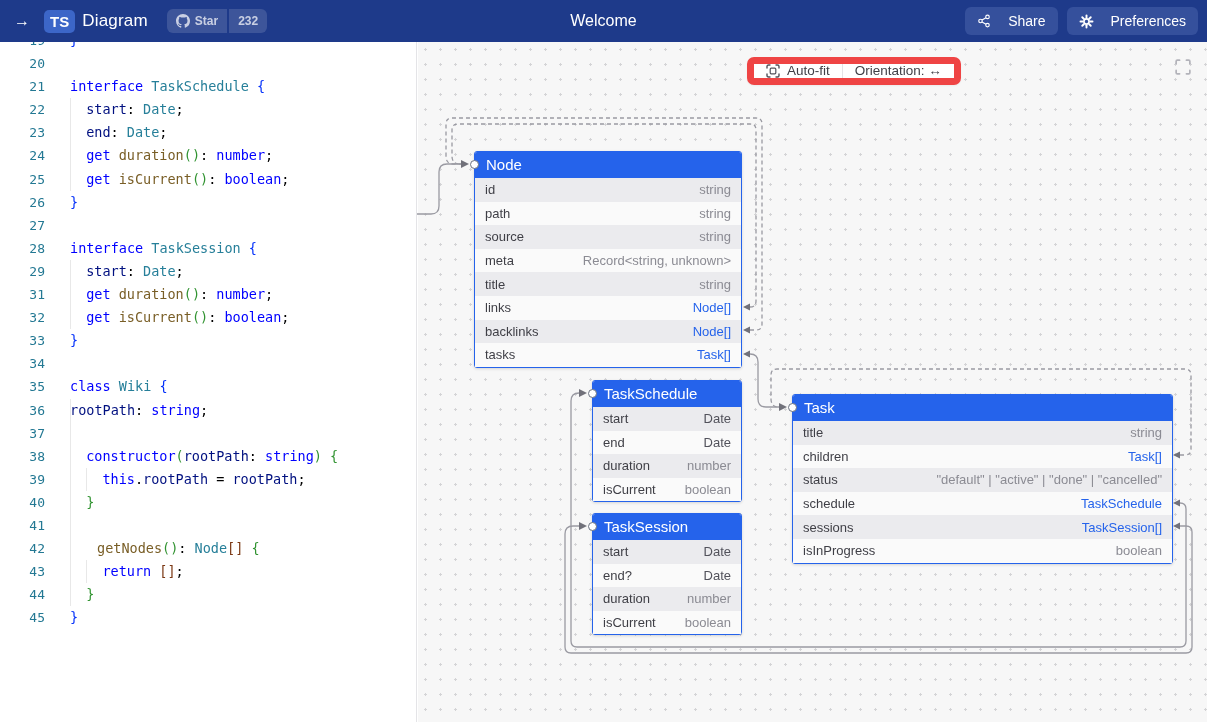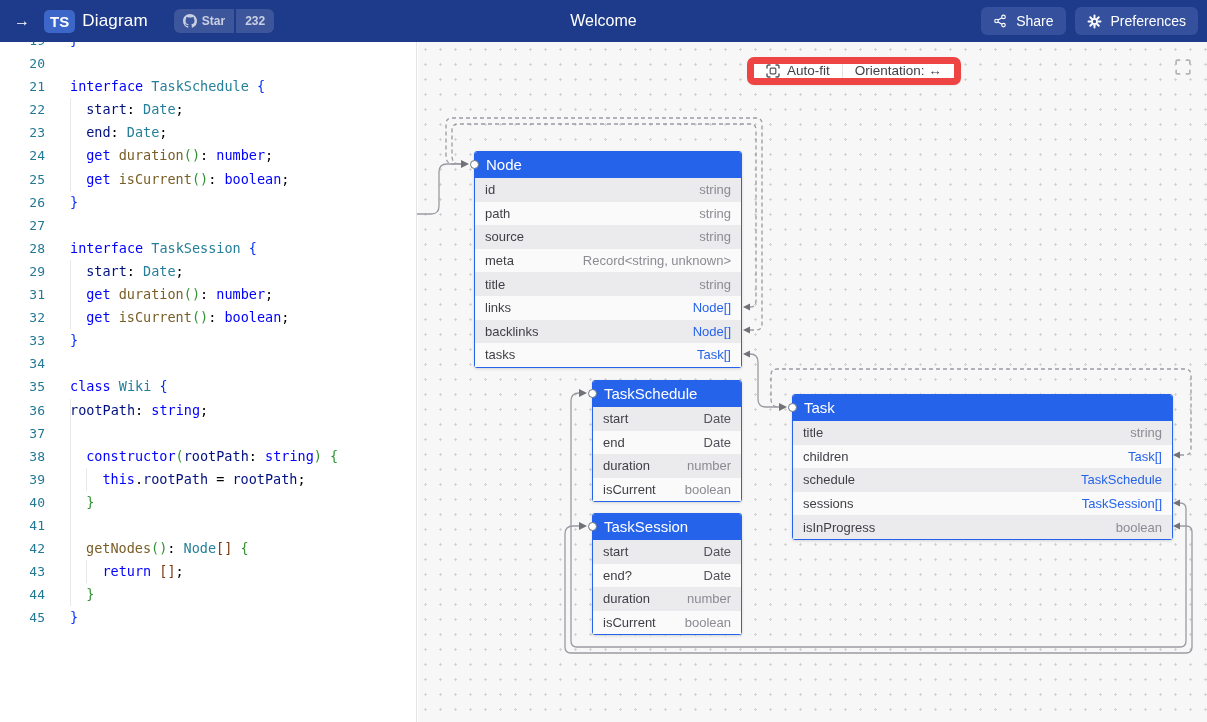--- a/index.html
+++ b/index.html
@@ -5,26 +5,26 @@
   * { margin:0; padding:0; box-sizing:border-box; }
   html,body { width:1207px; height:722px; overflow:hidden; font-family:"Liberation Sans", sans-serif; background:#fff; }
 
   
   .navbar { position:absolute; left:0; top:0; width:1207px; height:42px; background:#1e3a8a; display:flex; align-items:center; z-index:50; }
   .nav-left { display:flex; align-items:center; gap:10px; padding-left:14px; }
   .nav-arrow { color:#fff; font-size:16px; width:20px; }
   .logo-wrap { display:flex; align-items:center; gap:7px; }
   .ts-badge { background:#3c66c8; color:#fff; font-weight:bold; font-size:15px; padding:3px 6px; border-radius:5px; }
   .logo-text { color:#fff; font-weight:normal; font-size:17px; letter-spacing:.2px; }
-  .gh-badge { margin-left:16px; display:flex; align-items:center; border-radius:6px; overflow:hidden; font-size:12px; font-weight:bold; color:rgba(255,255,255,.72); }
+  .gh-badge { margin-left:9px; display:flex; align-items:center; border-radius:6px; overflow:hidden; font-size:12px; font-weight:bold; color:rgba(255,255,255,.72); }
   .gh-star { display:flex; align-items:center; gap:5px; background:rgba(255,255,255,.14); padding:5px 9px; }
   .gh-count { background:rgba(255,255,255,.14); padding:5px 9px; margin-left:2px; }
   .nav-title { position:absolute; left:0; right:0; text-align:center; color:#fff; font-size:16px; font-weight:500; pointer-events:none; }
   .nav-right { margin-left:auto; display:flex; gap:9px; padding-right:9px; z-index:2; }
-  .nav-btn { display:flex; align-items:center; gap:9px; background:#35509c; border:none; color:#fff; font-size:14px; font-family:inherit; padding:6px 12px; border-radius:6px; cursor:pointer; }
+  .nav-btn { display:flex; align-items:center; gap:17px; background:#35509c; border:none; color:#fff; font-size:14px; font-family:inherit; padding:6px 12px; border-radius:6px; cursor:pointer; }
 
   
   .editor { position:absolute; left:0; top:42px; width:417px; height:680px; background:#fff; overflow:hidden; border-right:1px solid #e4e4e7; }
   .code-lines { position:absolute; left:0; top:-13px; right:0; font-family:"DejaVu Sans Mono","Liberation Mono",monospace; font-size:13.5px; }
   .code-line { position:relative; height:23.1px; line-height:23.1px; white-space:pre; }
   .ln { display:inline-block; width:45px; text-align:right; color:#237893; font-size:13px; }
   .code { position:absolute; left:70px; top:0; }
   .guide { position:absolute; top:0; bottom:0; width:1px; background:#e8e8e8; }
   .tok-kw { color:#0000ff; } .tok-type { color:#267f99; } .tok-id { color:#001080; }
   .tok-meth { color:#795E26; } .tok-b1 { color:#0431fa; } .tok-b2 { color:#319331; }
@@ -121,21 +121,21 @@
       <div class="code-line"><span class="ln">32</span><span class="guide" style="left: 70px;"></span><span class="code" style="padding-left: 16.2px;"><span class="tok-kw">get</span><span class="tok-pl"> </span><span class="tok-meth">isCurrent</span><span class="tok-b2">()</span><span class="tok-pl">: </span><span class="tok-kw">boolean</span><span class="tok-pl">;</span></span></div>
       <div class="code-line"><span class="ln">33</span><span class="code" style="padding-left: 0px;"><span class="tok-b1">}</span></span></div>
       <div class="code-line"><span class="ln">34</span><span class="code" style="padding-left: 0px;"></span></div>
       <div class="code-line"><span class="ln">35</span><span class="code" style="padding-left: 0px;"><span class="tok-kw">class</span><span class="tok-pl"> </span><span class="tok-type">Wiki</span><span class="tok-pl"> </span><span class="tok-b1">{</span></span></div>
       <div class="code-line"><span class="ln">36</span><span class="guide" style="left: 70px;"></span><span class="code" style="padding-left: 0;"><span class="tok-id">rootPath</span><span class="tok-pl">: </span><span class="tok-kw">string</span><span class="tok-pl">;</span></span></div>
       <div class="code-line"><span class="ln">37</span><span class="guide" style="left: 70px;"></span><span class="code" style="padding-left: 0px;"></span></div>
       <div class="code-line"><span class="ln">38</span><span class="guide" style="left: 70px;"></span><span class="code" style="padding-left: 16.2px;"><span class="tok-kw">constructor</span><span class="tok-b2">(</span><span class="tok-id">rootPath</span><span class="tok-pl">: </span><span class="tok-kw">string</span><span class="tok-b2">)</span><span class="tok-pl"> </span><span class="tok-b2">{</span></span></div>
       <div class="code-line"><span class="ln">39</span><span class="guide" style="left: 70px;"></span><span class="guide" style="left: 86.2px;"></span><span class="code" style="padding-left: 32.4px;"><span class="tok-kw">this</span><span class="tok-pl">.</span><span class="tok-id">rootPath</span><span class="tok-pl"> = </span><span class="tok-id">rootPath</span><span class="tok-pl">;</span></span></div>
       <div class="code-line"><span class="ln">40</span><span class="guide" style="left: 70px;"></span><span class="code" style="padding-left: 16.2px;"><span class="tok-b2">}</span></span></div>
       <div class="code-line"><span class="ln">41</span><span class="guide" style="left: 70px;"></span><span class="code" style="padding-left: 0px;"></span></div>
-      <div class="code-line"><span class="ln">42</span><span class="guide" style="left: 70px;"></span><span class="code" style="padding-left: 16px;"><span class="tok-meth">getNodes</span><span class="tok-b2">()</span><span class="tok-pl">: </span><span class="tok-type">Node</span><span class="tok-b3">[]</span><span class="tok-pl"> </span><span class="tok-b2">{</span></span></div>
+      <div class="code-line"><span class="ln">42</span><span class="guide" style="left: 70px;"></span><span class="code" style="padding-left: 27px;"><span class="tok-meth">getNodes</span><span class="tok-b2">()</span><span class="tok-pl">: </span><span class="tok-type">Node</span><span class="tok-b3">[]</span><span class="tok-pl"> </span><span class="tok-b2">{</span></span></div>
       <div class="code-line"><span class="ln">43</span><span class="guide" style="left: 70px;"></span><span class="guide" style="left: 86.2px;"></span><span class="code" style="padding-left: 32.4px;"><span class="tok-kw">return</span><span class="tok-pl"> </span><span class="tok-b3">[]</span><span class="tok-pl">;</span></span></div>
       <div class="code-line"><span class="ln">44</span><span class="guide" style="left: 70px;"></span><span class="code" style="padding-left: 16.2px;"><span class="tok-b2">}</span></span></div>
       <div class="code-line"><span class="ln">45</span><span class="code" style="padding-left: 0px;"><span class="tok-b1">}</span></span></div>
     </div>
 </div>
 
 <div class="canvas"></div>
 
 <svg class="edges">
   <g fill="none" stroke="#9a9aa2" stroke-width="1.3">
@@ -246,20 +246,24 @@
     </div>
     <div class="entity" style="left: 792px; top: 394px; width: 381px;">
       <div class="e-header"><span class="e-handle"></span><span>Task</span></div>
       <div class="e-row">
         <span class="f-name">title</span>
         <span class="f-type">string</span>
       </div>
       <div class="e-row">
         <span class="f-name">children</span>
         <span class="f-type link">Task[]</span>
+      </div>
+      <div class="e-row">
+        <span class="f-name">status</span>
+        <span class="f-type">"default" | "active" | "done" | "cancelled"</span>
       </div>
       <div class="e-row">
         <span class="f-name">schedule</span>
         <span class="f-type link">TaskSchedule</span>
       </div>
       <div class="e-row">
         <span class="f-name">sessions</span>
         <span class="f-type link">TaskSession[]</span>
       </div>
       <div class="e-row">

